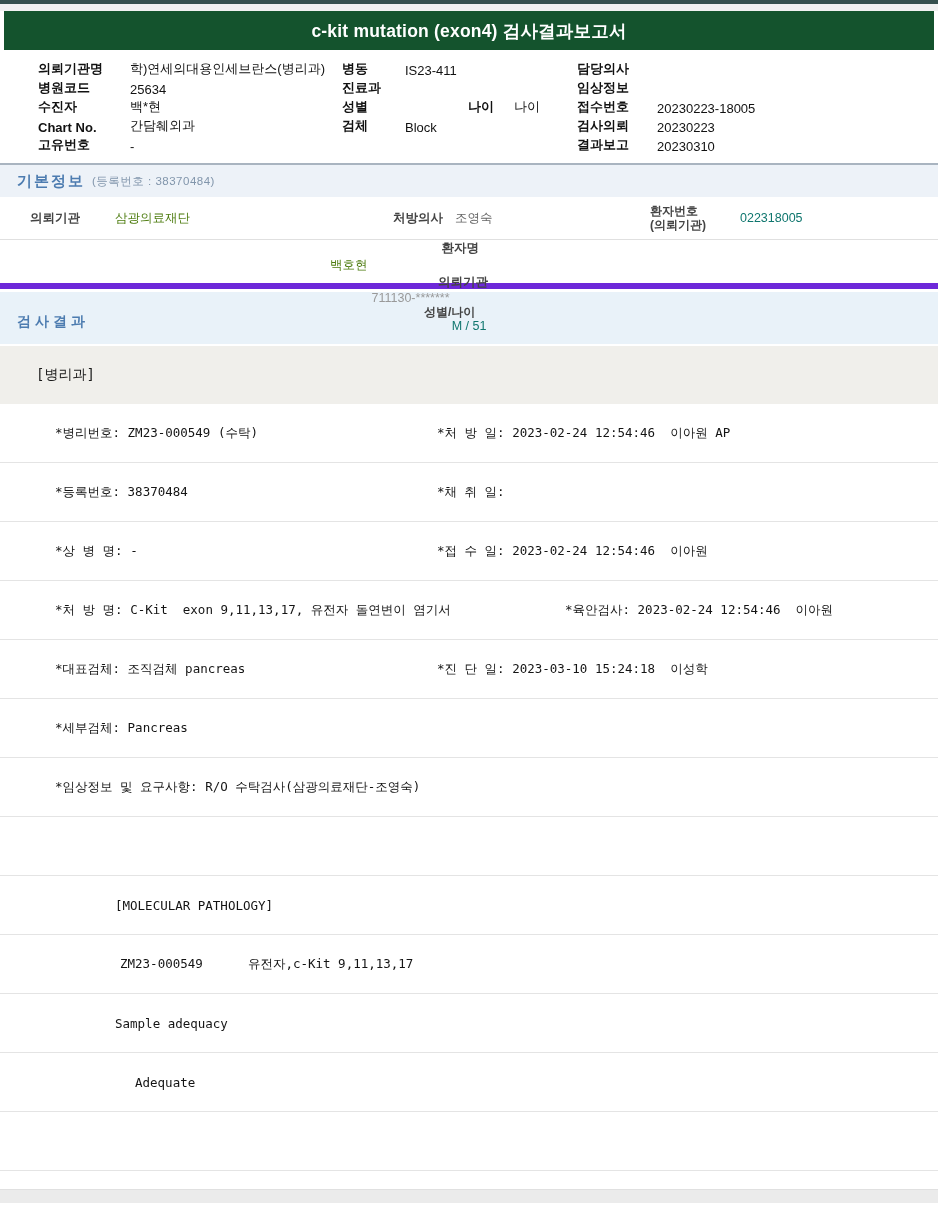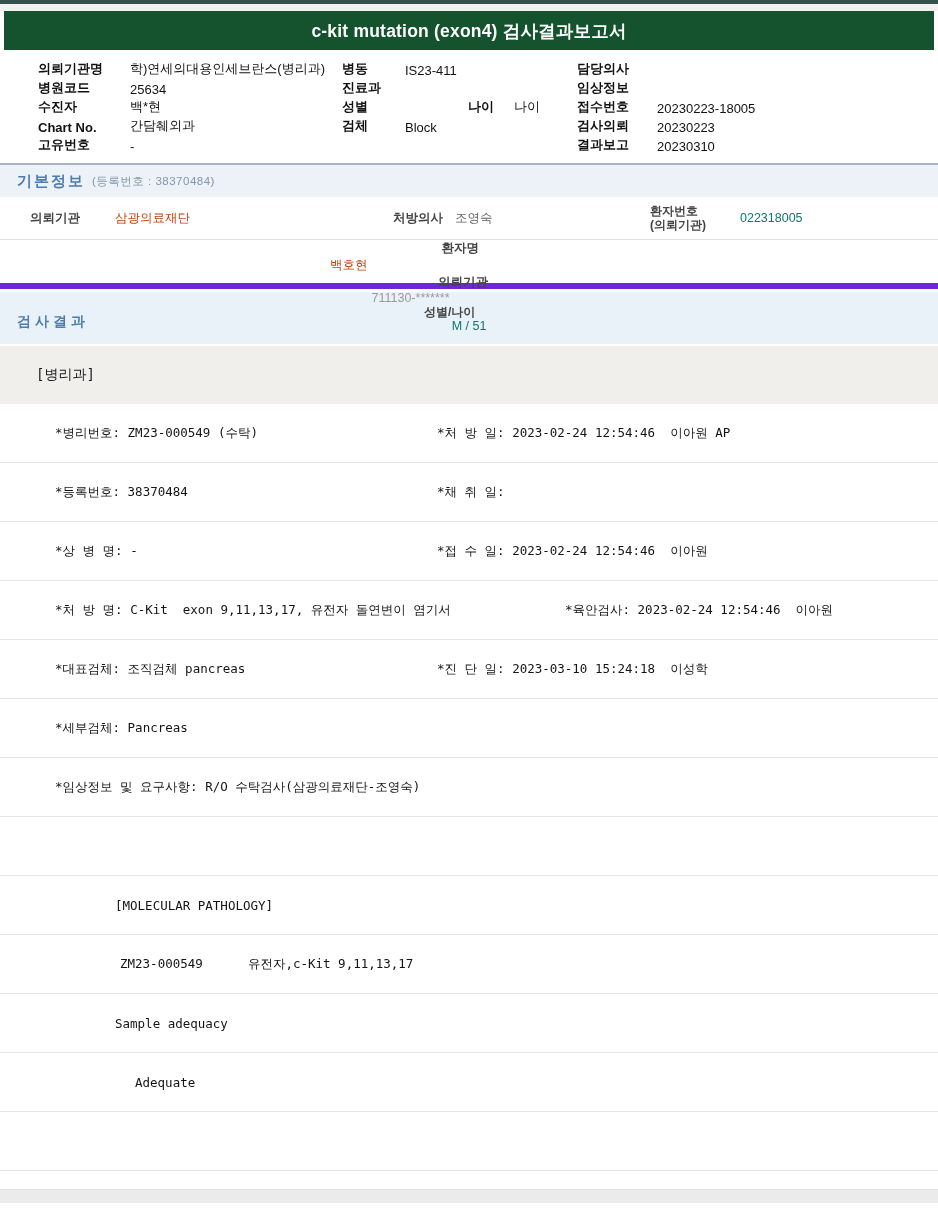--- a/index.html
+++ b/index.html
@@ -32,21 +32,21 @@
   .section-basic { border-top:2px solid #a9b4c0; background:#edf2f8; height:34px;
                    display:flex; align-items:center; padding-left:17px; }
   .sec-title { color:#4d7cb0; font-size:15px; font-weight:bold; letter-spacing:2px; }
   .sec-sub { color:#8195ab; font-size:11.5px; margin-left:7px; letter-spacing:0.5px; }
 
   .bi-table { border-bottom:6px solid #6d28d9; }
   .bi-row { display:flex; align-items:center; font-size:12.5px; }
   .bi-row1 { height:42px; }
   .bi-row2 { height:44px; border-top:1px solid #e0e0e0;flex-direction:column; }
   .bi-row .l1 { margin-left:30px; width:85px; font-weight:bold; color:#444; }
-  .bi-row .v1 { width:278px; color:#c2410c; }
+  .bi-row .v1 { width:278px; color:#4d7c0f; }
   .bi-row .l2 { width:62px; font-weight:bold; color:#444; }
   .bi-row .v2 { width:195px; color:#999; }
   .bi-row .l3 { width:90px; font-weight:bold; color:#444; font-size:12px; line-height:14px; }
   .bi-row .v3 { flex:1; color:#0f766e; }
 
   
   .section-results { margin-top:3px; background:#e9f2f9; height:52px;
                      display:flex; align-items:flex-end; padding:0 0 13px 17px; }
   .section-results .sec-title { letter-spacing:4px; font-weight:bold; font-size:14px; }
 

